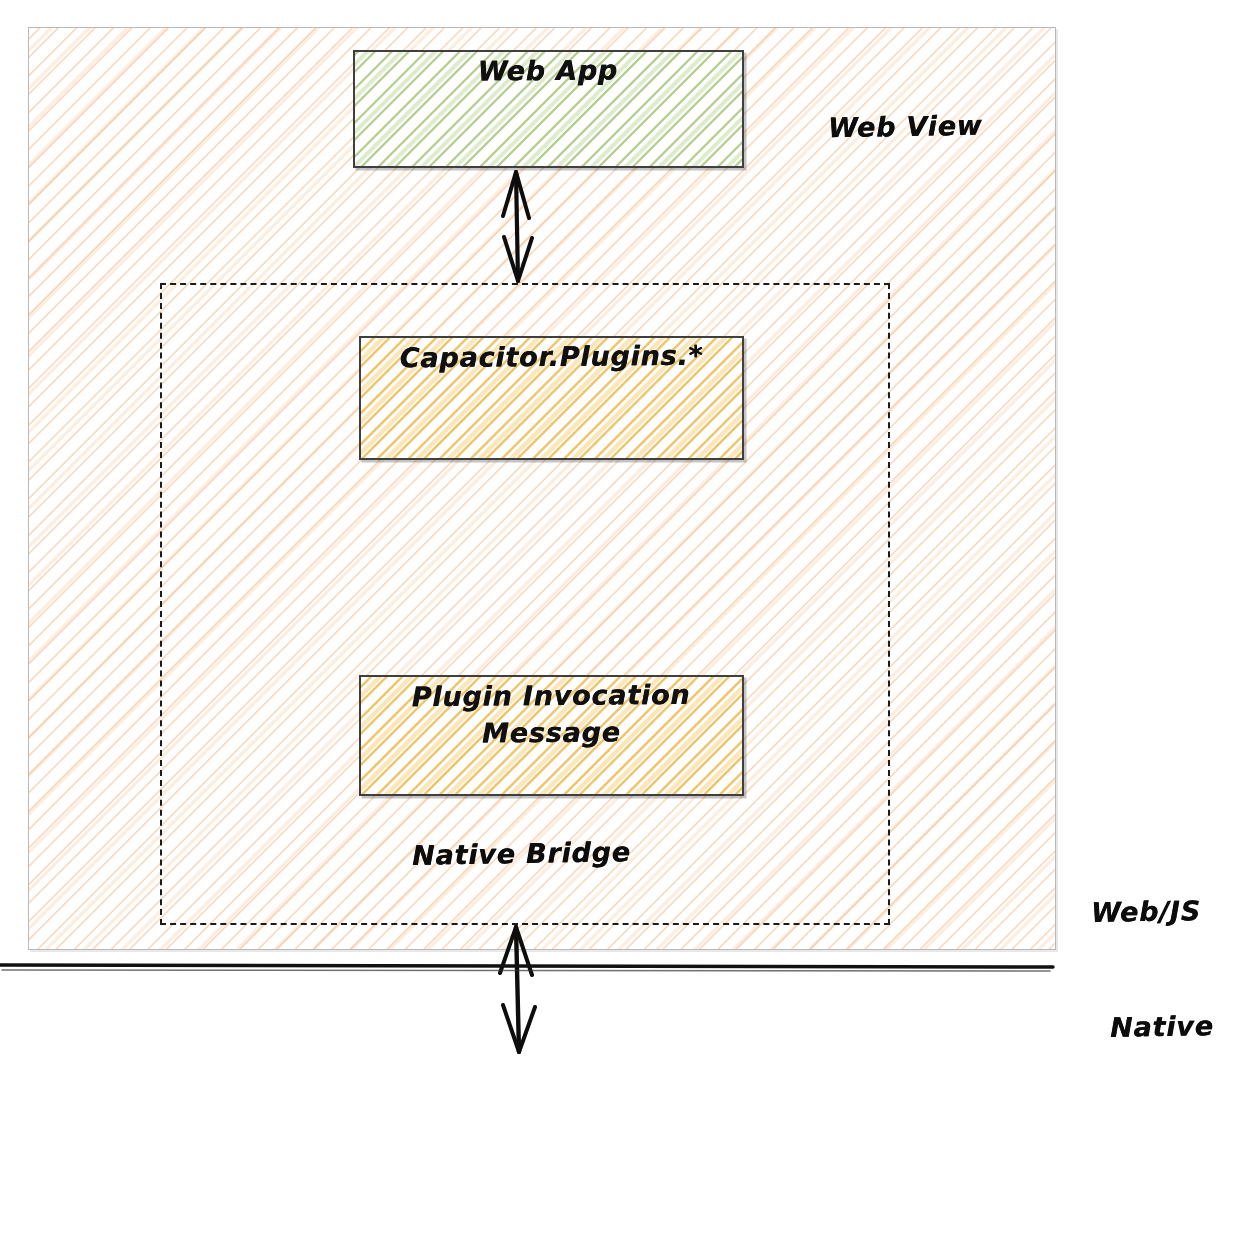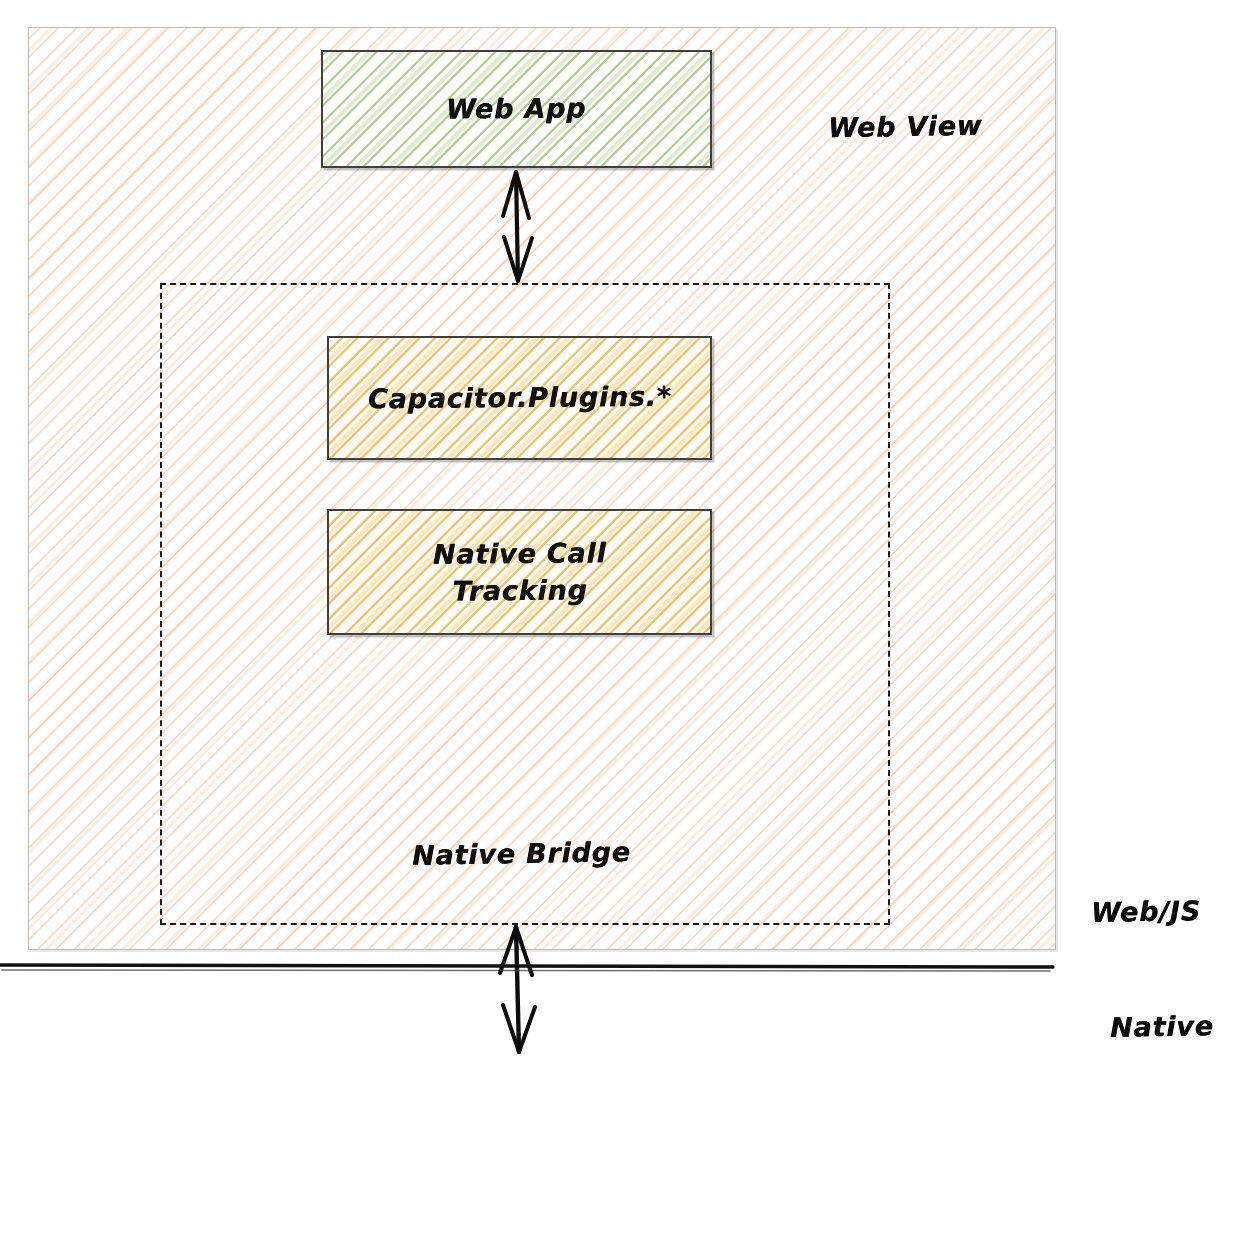--- a/index.html
+++ b/index.html
@@ -52,25 +52,25 @@
         rgba(246, 196, 150, 0.00) 13.5px,
         rgba(246, 196, 150, 0.00) 27px
       );
     box-shadow: 2px 2px 0 rgba(150,150,150,0.22);
   }
 
   
   .sketch-box {
     border: 2.2px solid #3f3f3f;
     display: flex;
-    align-items: center;
     justify-content: center;
     text-align: center;
     color: #111111;
     box-shadow: 2.5px 2.5px 0 rgba(60,60,60,0.30);
+    margin-left: 32px;
   }
 
   .box-label {
     font-family: "DejaVu Sans", sans-serif;
     font-size: 27px;
     font-weight: 600;
     font-style: italic;
     letter-spacing: 0.8px;
     line-height: 1.38;
     color: #101010;
@@ -209,25 +209,25 @@
   <div class="abs sketch-box box-webapp">
     <span class="box-label">Web App</span>
   </div>
 
   <div class="abs bridge-group"></div>
 
   <div class="abs sketch-box box-orange box-plugins">
     <span class="box-label">Capacitor.Plugins.*</span>
   </div>
 
-  <div class="abs sketch-box box-orange box-tracking">
-    <span class="box-label">Native Call
-Tracking</span>
+
+  <div class="abs sketch-box box-orange box-message">
+    <span class="box-label">Plugin Invocation
+Message</span>
   </div>
-
 
   <div class="abs hand-label label-nativebridge">Native Bridge</div>
 
 
   <div class="abs hand-label label-webjs">Web/JS</div>
 
   <div class="abs hand-label label-native">Native</div>
 
   <svg id="overlay" viewBox="0 0 1252 1254">
 

